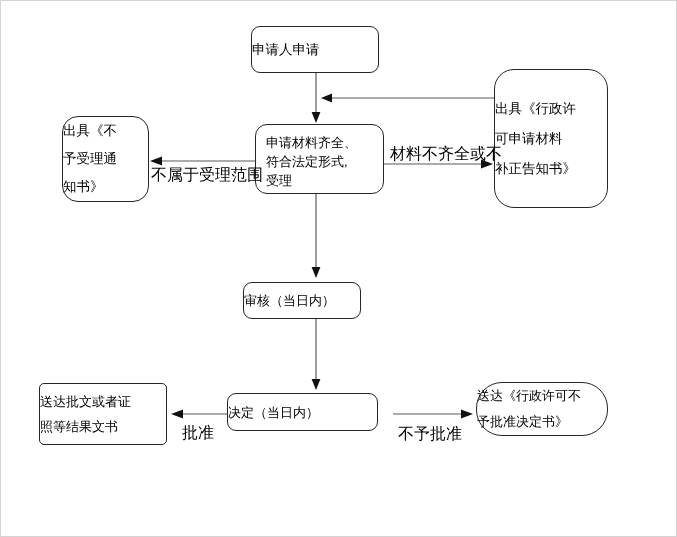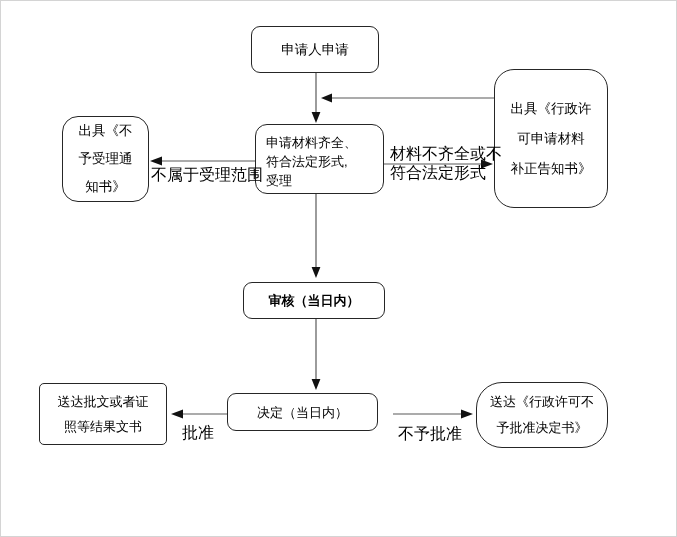--- a/index.html
+++ b/index.html
@@ -30,39 +30,39 @@
     pointer-events: none;
   }
   svg.edges line { stroke: var(--line); stroke-width: 1.2; }
   svg.edges polygon { fill: var(--arrow); stroke: none; }
   .node {
     position: absolute;
     background: var(--bg);
     border: 1.6px solid var(--border);
     display: flex;
     flex-direction: column;
-    align-items: center;
+    align-items: flex-start;
     justify-content: center;
     text-align: center;
     font-size: 13px;
     line-height: 19px;
     z-index: 2;
   }
   .node span { display: block; }
   .node-apply   { left: 250px; top: 25px;  width: 128px; height: 47px; border-radius: 9px;  font-size: 13.5px; }
   .node-accept  { left: 254px; top: 123px; width: 129px; height: 70px; border-radius: 12px;
                   align-items: flex-start; text-align: left; padding: 8px 4px 4px 10px; line-height: 19px; }
   .node-reject  { left: 61px;  top: 115px; width: 87px;  height: 86px; border-radius: 16px;
                   font-size: 13.5px; line-height: 28px; }
   .node-supp    { left: 493px; top: 68px;  width: 114px; height: 139px; border-radius: 20px;
                   font-size: 13.5px; line-height: 30px; }
-  .node-review  { left: 242px; top: 281px; width: 142px; height: 37px; border-radius: 9px; font-weight: bold; }
+  .node-review  { left: 242px; top: 281px; width: 118px; height: 37px; border-radius: 9px; }
   .node-decide  { left: 226px; top: 392px; width: 151px; height: 38px; border-radius: 9px; }
   .node-result  { left: 38px;  top: 382px; width: 128px; height: 62px; border-radius: 5px; line-height: 25px; }
-  .node-denial  { left: 475px; top: 381px; width: 132px; height: 66px; border-radius: 26px; line-height: 26px; }
+  .node-denial  { left: 475px; top: 381px; width: 132px; height: 54px; border-radius: 26px; line-height: 26px; }
   .edge-label {
     position: absolute;
     font-size: 16px;
     line-height: 19px;
     color: var(--text);
     z-index: 3;
     white-space: nowrap;
     margin-top: 28px;
   }
   .label-out-of-scope { left: 150px; top: 136px; width: 106px; text-align: center; }
@@ -140,20 +140,19 @@
 
   <div class="node node-denial">
     <span>送达《行政许可不</span>
     <span>予批准决定书》</span>
   </div>
 
   <div class="edge-label label-out-of-scope">不属于受理范围</div>
 
   <div class="edge-label label-incomplete">
     <span>材料不齐全或不</span>
-    <span>符合法定形式</span>
   </div>
 
   <div class="edge-label label-approved">批准</div>
 
   <div class="edge-label label-not-approved">不予批准</div>
 
 </div>
 
 </body></html>

